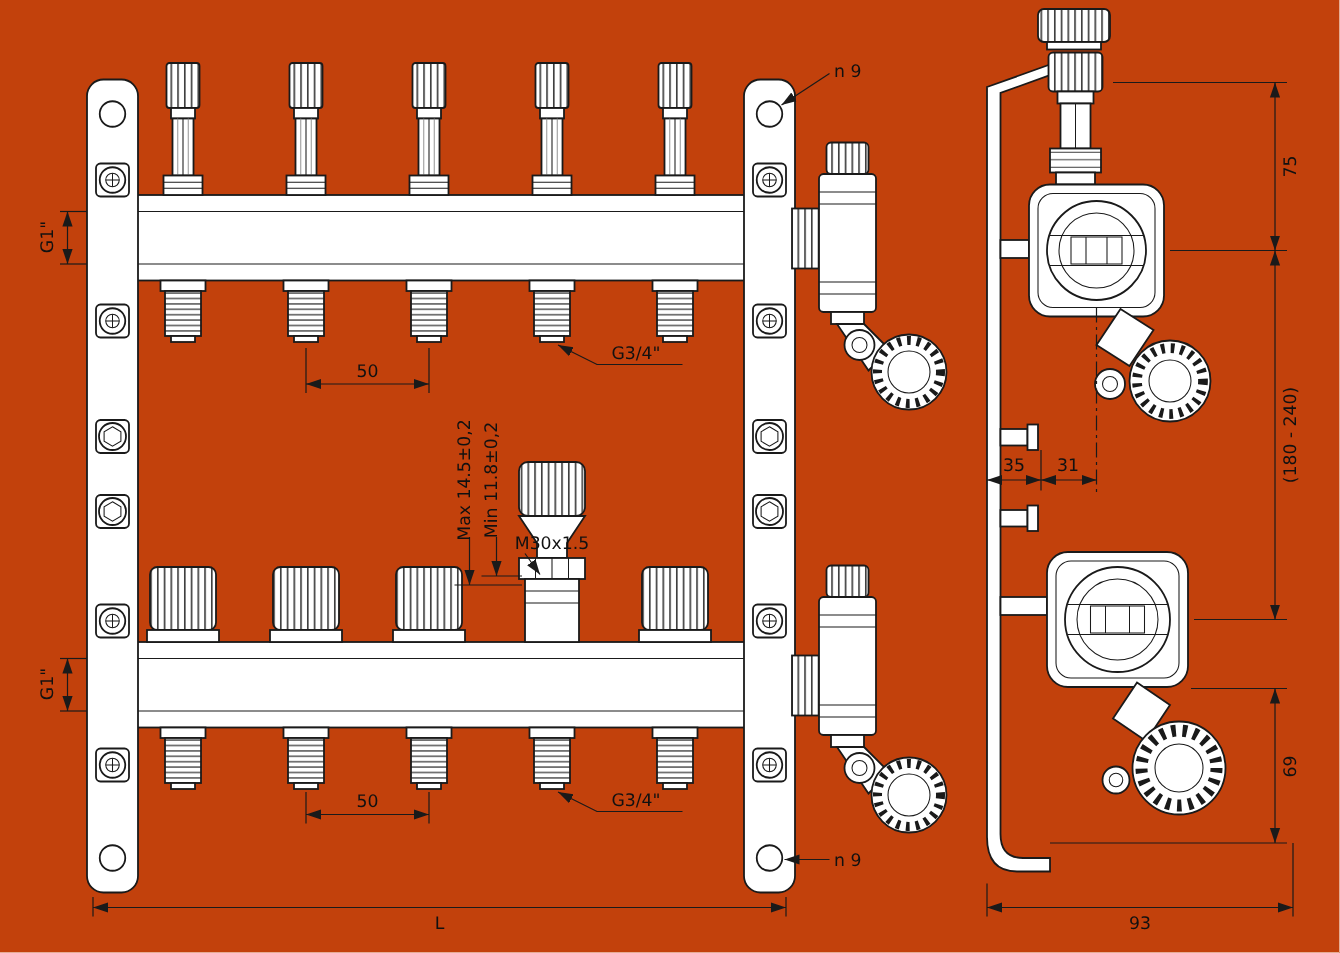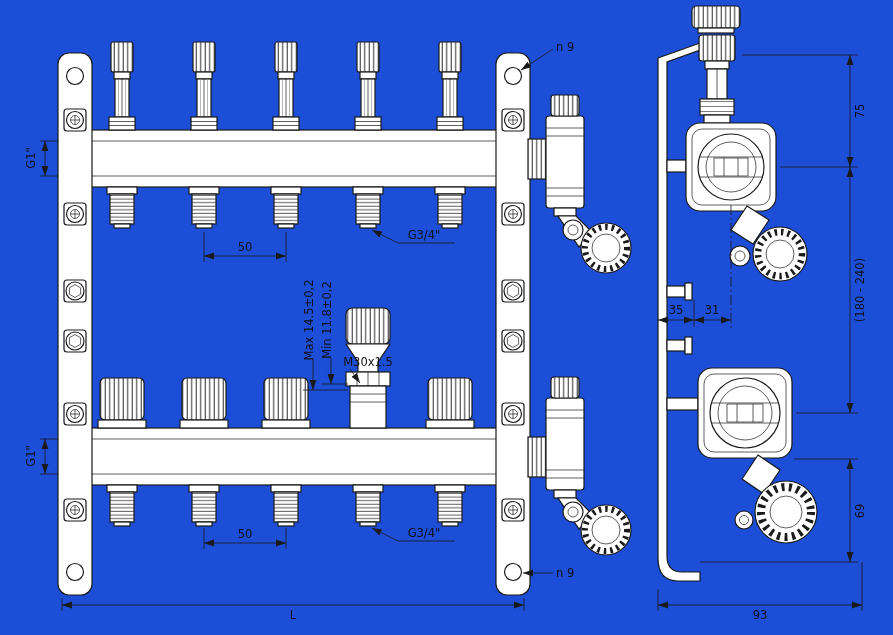--- a/index.html
+++ b/index.html
@@ -1,16 +1,16 @@
 <!DOCTYPE html>
 <html><head>
 <meta charset="utf-8">
 <style>
   html,body { margin:0; padding:0; background:#ffffff; }
-  .canvas { width:893px; height:635px; background:#1d4ed8; position:relative; overflow:hidden; }
+  .canvas { width:893px; height:635px; background:#c2410c; position:relative; overflow:hidden; }
   svg text { font-family:"DejaVu Sans", sans-serif; font-size:11.5px; fill:#111; }
   .st      { stroke:#1a1a1a; stroke-width:1.2; }
   .st-thin { stroke:#1a1a1a; stroke-width:0.7; fill:none; }
   .dim     { stroke:#1a1a1a; stroke-width:0.8; fill:none; }
 </style>
 </head>
 <body>
 
 <div class="canvas">
 <svg width="893" height="635" viewBox="0 0 893 635">

